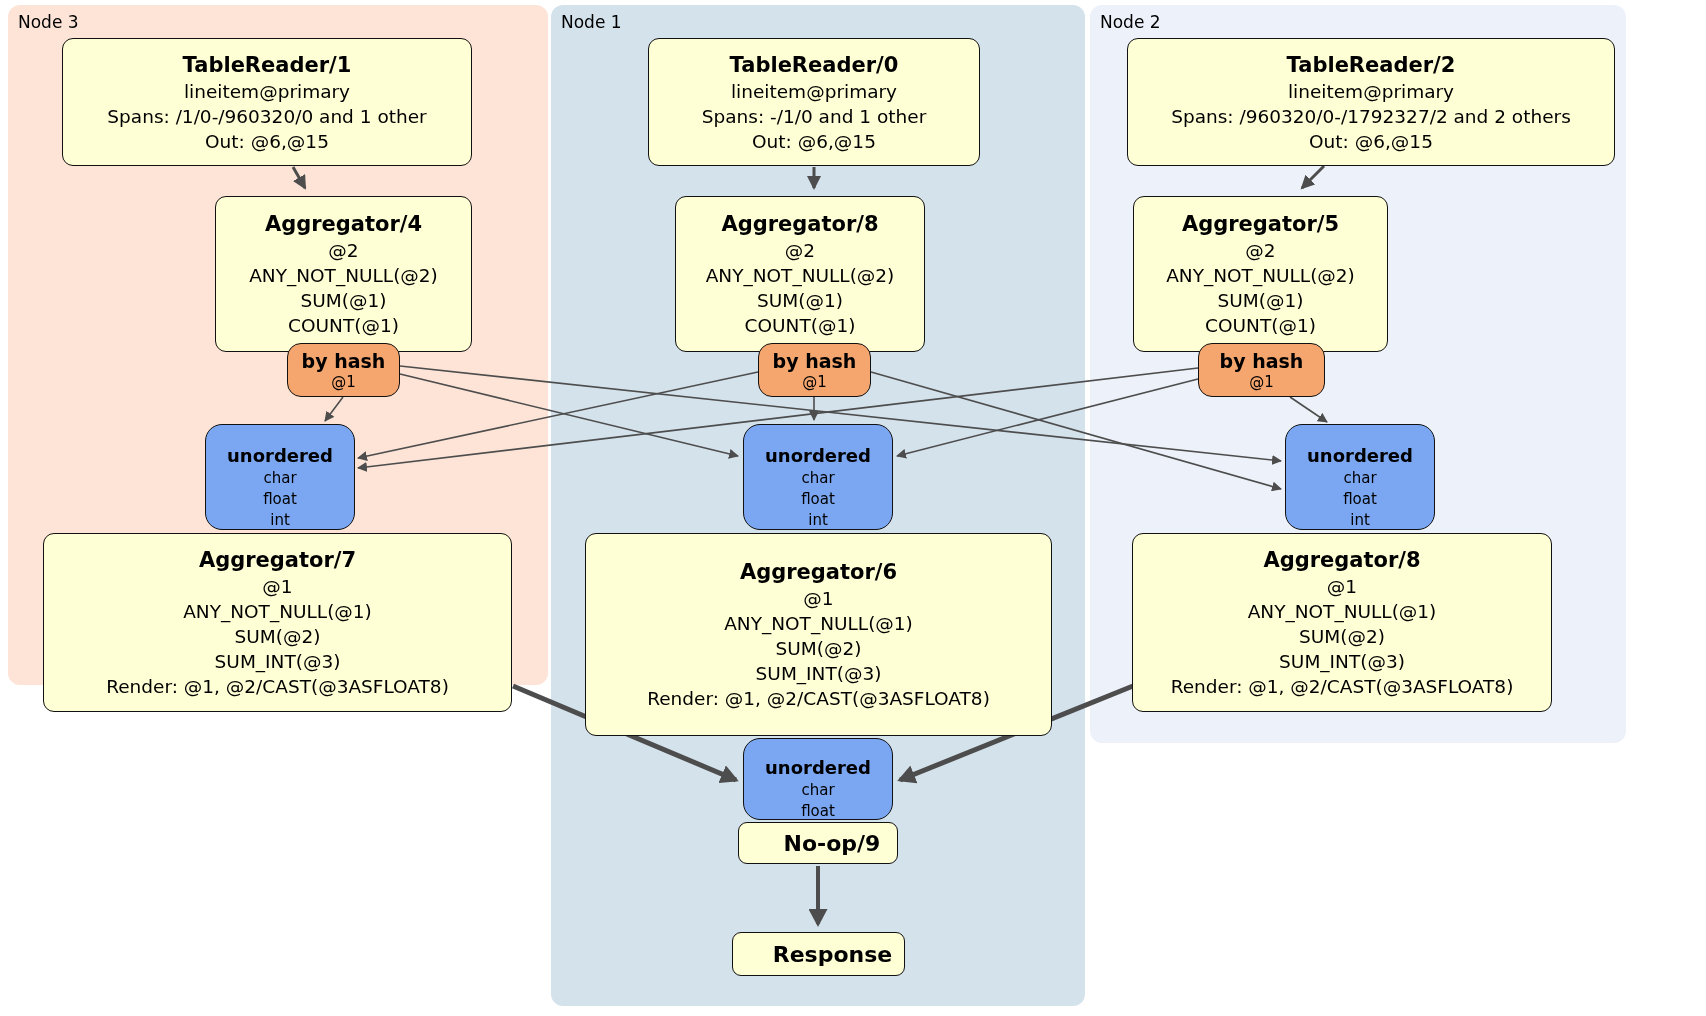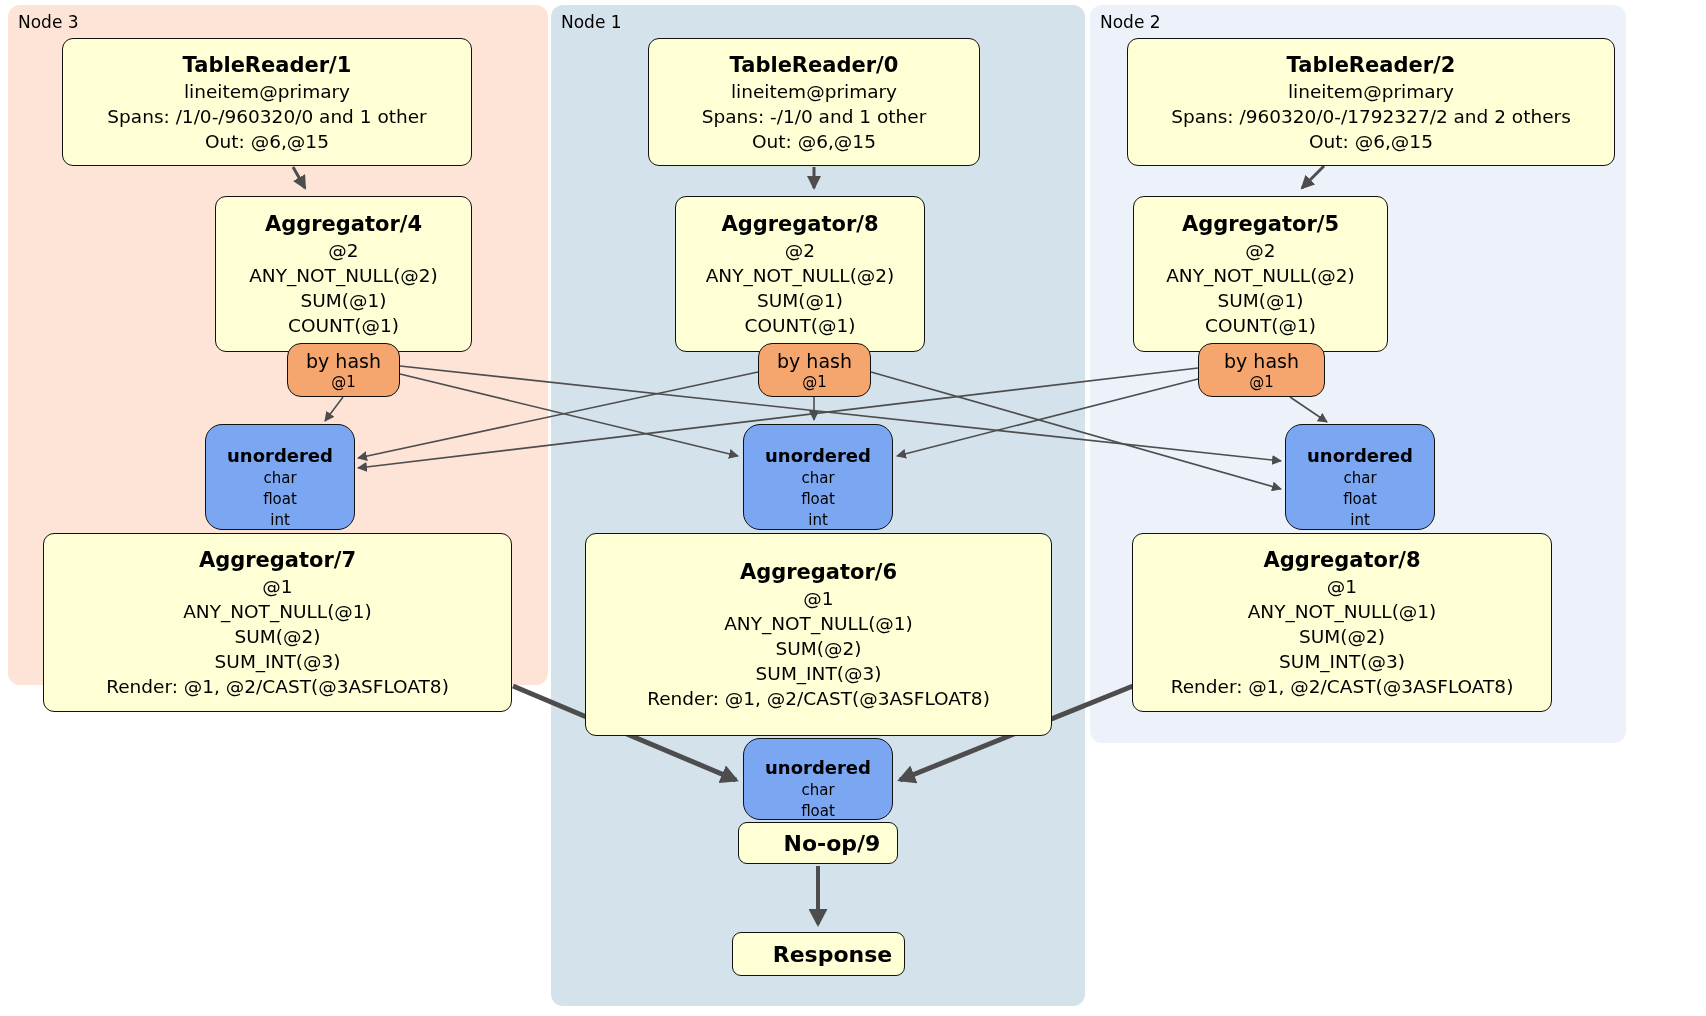--- a/index.html
+++ b/index.html
@@ -12,21 +12,21 @@
   .panel-node1{left:551px;top:5px;width:534px;height:1001px;background:#d4e2ec;}
   .panel-node2{left:1090px;top:5px;width:536px;height:738px;background:#edf2fa;}
   .panel-label{position:absolute;left:10px;top:7px;font-size:17px;color:#000;}
   svg.edges{position:absolute;left:0;top:0;z-index:2;}
   .box{position:absolute;box-sizing:border-box;z-index:3;display:flex;flex-direction:column;
        justify-content:center;align-items:center;text-align:center;}
   .proc{background:#ffffd6;border:1.7px solid #111;border-radius:11px;padding:2px 6px;}
   .ptitle{font-size:21px;font-weight:700;line-height:28px;white-space:nowrap;}
   .pline{font-size:18.5px;line-height:25px;white-space:nowrap;}
   .router{background:#f5a66f;border:1.8px solid #111;border-radius:14px;}
-  .rtitle{font-size:19px;font-weight:400;line-height:23px;}
+  .rtitle{font-size:19px;font-weight:700;line-height:23px;}
   .rline{font-size:15px;line-height:18px;}
   .sync{background:#7ba7f2;border:1.8px solid #111;border-radius:17px;}
   .stitle{font-size:18px;font-weight:700;line-height:24px;margin-top:20px;}
   .sline{font-size:15px;line-height:21px;text-align:right;}
   .term{background:#ffffd6;border:1.8px solid #111;border-radius:9px;padding-left:28px;}
   .ttitle{font-size:22px;font-weight:700;white-space:nowrap;}
 </style>
 </head>
 <body>
 

